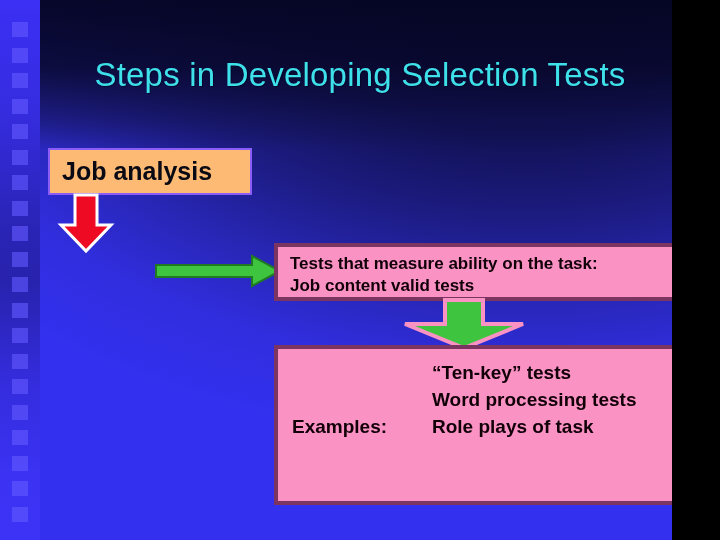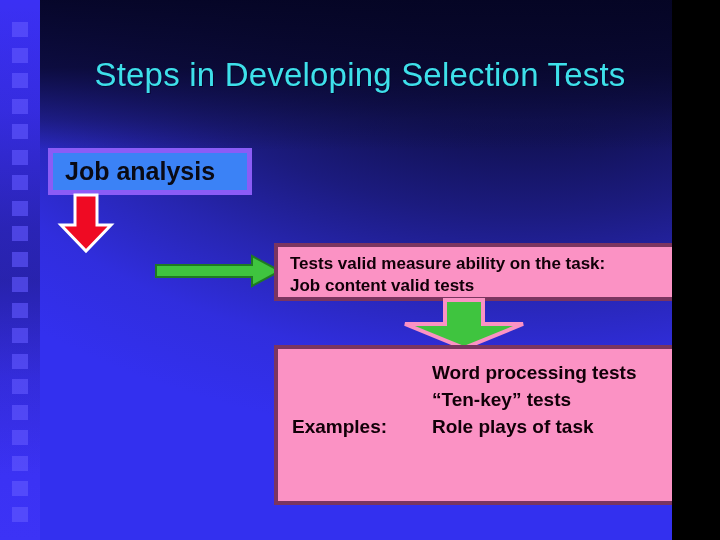--- a/index.html
+++ b/index.html
@@ -106,22 +106,22 @@
     text-shadow: 1px 1px 0 rgba(0,0,30,0.55);
   }
 
   
   .box {
     position: absolute;
     box-sizing: border-box;
   }
   
   .box-blue {
-    background: #3b82f6;
-    border: 5px solid #8b5cf6;
+    background: #fdba74;
+    border: 2px solid #8b5cf6;
     color: #0a0a14;
     font-weight: bold;
     display: flex;
     align-items: center;
     padding-left: 12px;
   }
   
   .box-pink {
     background: #fb92c4;
     border: 4px solid #7b3560;
@@ -226,32 +226,32 @@
   <svg id="arrow-red-down" class="arrow-svg" width="62" height="62" viewBox="0 0 62 62">
     <polygon points="20,2 42,2 42,32 56,32 31,58 6,32 20,32" fill="#ef0a23" stroke="#ffffff" stroke-width="3" stroke-linejoin="miter"></polygon>
   </svg>
 
 
   <svg id="arrow-green-right" class="arrow-svg" width="126" height="34" viewBox="0 0 126 34">
     <polygon points="0,11 96,11 96,2 124,17 96,32 96,23 0,23" fill="#3fc43f" stroke="#1f7a22" stroke-width="2" stroke-linejoin="miter"></polygon>
   </svg>
 
   <div id="box-tests-desc" class="box box-pink">
-    <div>Tests valid measure ability on the task:</div>
+    <div>Tests that measure ability on the task:</div>
     <div>Job content valid tests</div>
   </div>
 
   <svg id="arrow-green-down" class="arrow-svg" width="122" height="52" viewBox="0 0 122 52">
     <polygon points="42,2 80,2 80,26 120,26 61,50 2,26 42,26" fill="#3fc43f" stroke="#fb92c4" stroke-width="4" stroke-linejoin="miter"></polygon>
   </svg>
 
   <div id="box-examples" class="box box-pink">
     <div id="examples-grid">
       <div id="examples-label">Examples:</div>
       <div id="examples-list">
+          <div class="example-line">“Ten-key” tests</div>
           <div class="example-line">Word processing tests</div>
-          <div class="example-line">“Ten-key” tests</div>
           <div class="example-line">Role plays of task</div>
         </div>
     </div>
   </div>
 
 </div>
 
 </body></html>

